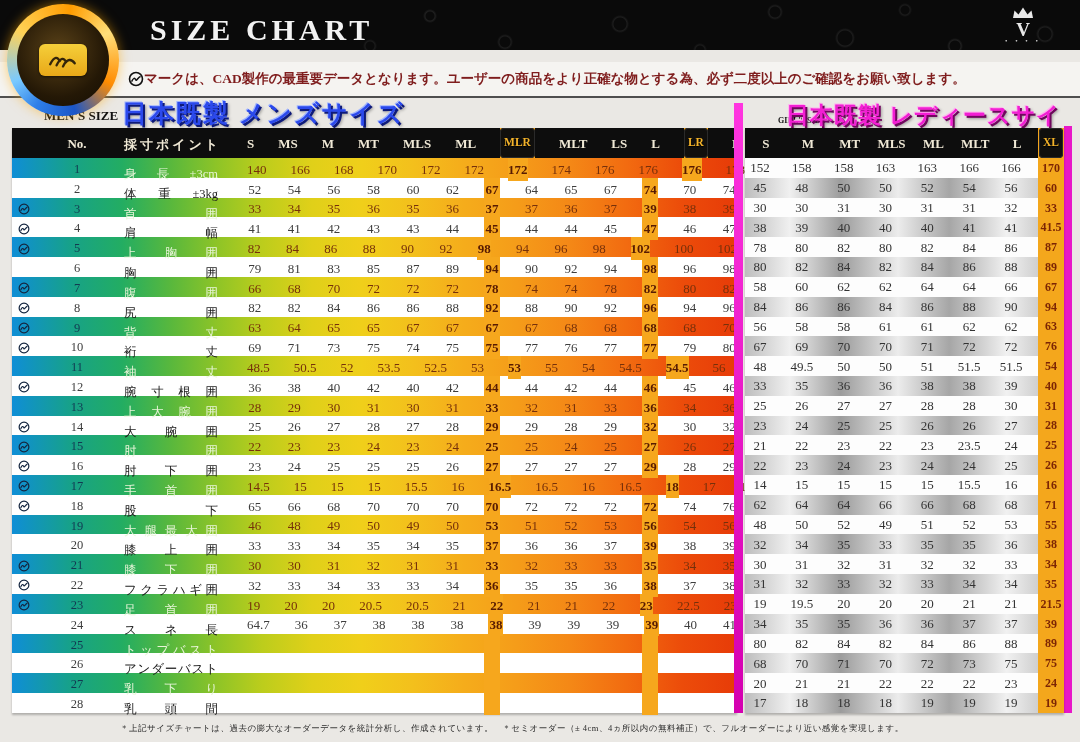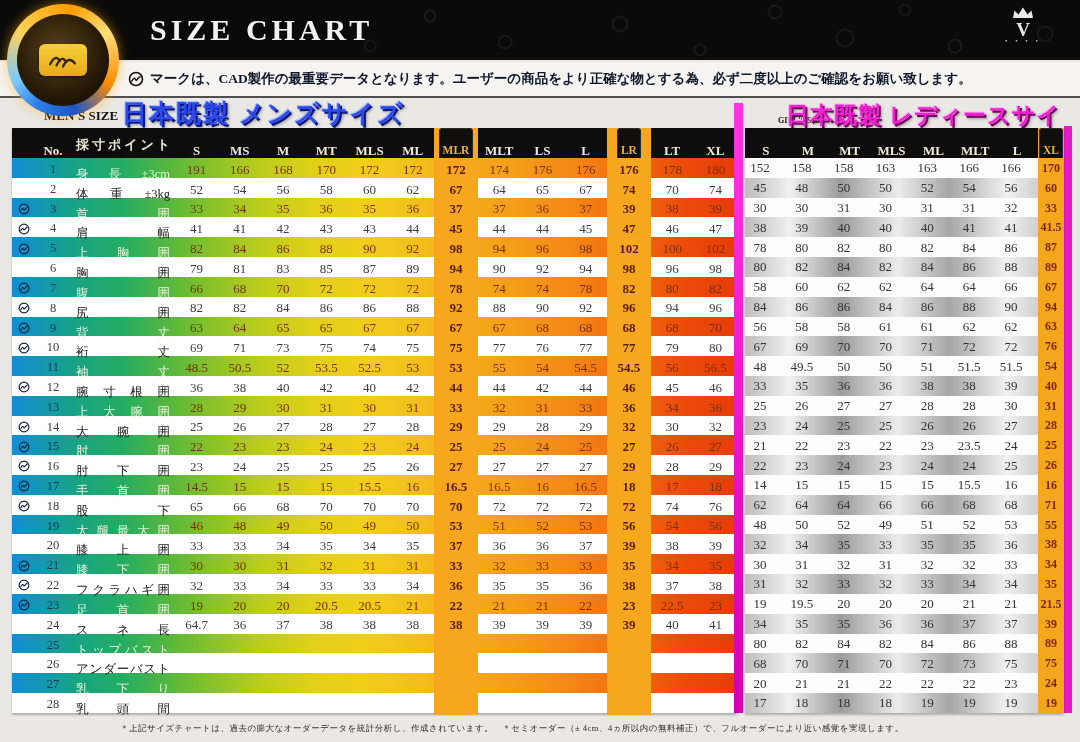--- a/index.html
+++ b/index.html
@@ -1,19 +1,19 @@
 <!DOCTYPE html>
 <html><head>
 <meta charset="utf-8">
 <style>
   html,body{margin:0;padding:0;}
   .page{position:relative;width:1080px;height:742px;background:#eae8e4;overflow:hidden;
         font-family:"Liberation Serif",serif;}
   
-  .topbar{position:absolute;left:0;top:0;width:1080px;height:60px;background-color:#0a0a0a;
+  .topbar{position:absolute;left:0;top:0;width:1080px;height:50px;background-color:#0a0a0a;
     background-image:
       radial-gradient(circle at 430px 16px, transparent 4px, rgba(255,255,255,.09) 5px, transparent 7px),
       radial-gradient(circle at 505px 42px, transparent 5px, rgba(255,255,255,.08) 6px, transparent 8px),
       radial-gradient(circle at 620px 24px, transparent 6px, rgba(255,255,255,.08) 7px, transparent 9px),
       radial-gradient(circle at 700px 50px, transparent 4px, rgba(255,255,255,.07) 5px, transparent 7px),
       radial-gradient(circle at 775px 12px, transparent 5px, rgba(255,255,255,.08) 6px, transparent 8px),
       radial-gradient(circle at 845px 38px, transparent 7px, rgba(255,255,255,.08) 8px, transparent 10px),
       radial-gradient(circle at 905px 10px, transparent 4px, rgba(255,255,255,.07) 5px, transparent 7px),
       radial-gradient(circle at 955px 46px, transparent 5px, rgba(255,255,255,.09) 6px, transparent 8px),
       radial-gradient(circle at 1045px 34px, transparent 6px, rgba(255,255,255,.08) 7px, transparent 9px),
@@ -29,58 +29,58 @@
   .logo .ring{position:absolute;left:4px;top:4px;width:112px;height:112px;border-radius:50%;
     background:conic-gradient(from 210deg,#2e7fe8,#79c9ff 10%,#ffd257 26%,#ff9c00 44%,#ffdf7a 58%,
                #ff8c00 74%,#1b56c8 88%,#2e7fe8);box-shadow:0 0 12px rgba(255,170,0,.55);}
   .logo .core{position:absolute;left:14px;top:14px;width:92px;height:92px;border-radius:50%;
     background:radial-gradient(circle at 45% 40%,#5a4218,#241806 62%,#130d03);}
   .logo .badge{position:absolute;left:36px;top:44px;width:48px;height:32px;border-radius:6px;
     background:linear-gradient(#f5cf3a,#e8a818);display:flex;align-items:center;justify-content:center;
     box-shadow:0 1px 3px rgba(0,0,0,.6);}
   
   .notice{position:absolute;left:0;top:62px;width:1080px;height:36px;background:#f5f4f1;
-    border-bottom:2px solid #4f4f4f;display:flex;align-items:center;gap:6px;
-    padding-left:128px;box-sizing:border-box;font:bold 13.5px "Liberation Serif",serif;color:#0f172a;}
+    border-bottom:2px solid #4f4f4f;display:flex;align-items:center;
+    padding-left:128px;box-sizing:border-box;font:bold 13.5px "Liberation Serif",serif;color:#7f1d1d;}
   .nmark{display:inline-flex;color:#111;}
   
   .menslabel{position:absolute;left:44px;top:108px;font:bold 13px "Liberation Serif",serif;color:#111;}
   .menstitle{position:absolute;left:122px;top:97px;font:800 25px "Liberation Sans",sans-serif;
     color:#2b49ec;letter-spacing:2px;
     text-shadow:2px 2px 0 #0e1a7a,-1px -1px 0 #9fb4ff,3px 3px 3px rgba(0,0,0,.35);text-align:center;}
   .girlslabel{position:absolute;left:778px;top:116px;font:bold 8px "Liberation Serif",serif;color:#111;}
   .girlstitle{position:absolute;left:786px;top:100px;font:800 23px "Liberation Sans",sans-serif;
     color:#f21fd3;letter-spacing:1px;
     text-shadow:2px 2px 0 #70075e,-1px -1px 0 #ffb0ef,3px 3px 3px rgba(0,0,0,.35);}
   
   .div-left{position:absolute;left:734px;top:103px;width:9px;height:610px;z-index:4;
     background:linear-gradient(180deg,#ff35e0,#d400b0);}
   .div-right{position:absolute;left:1064px;top:126px;width:8px;height:587px;background:#e818c8;}
   
   .mens-table{position:absolute;left:12px;top:128px;width:725px;box-shadow:0 2px 2px rgba(0,0,0,.25);}
-  .m-header,.m-row{display:grid;grid-template-columns:23px 36px 104px repeat(13,1fr);align-items:stretch;}
+  .m-header,.m-row{display:grid;grid-template-columns:23px 36px 104px repeat(13,1fr);align-items:stretch;gap:24px;}
   .m-header{height:30px;background:#0d0d0d;}
   .m-row{height:19.82px;background:#fff;}
   .m-row.colored{background:linear-gradient(90deg,#0f8ed6 0,#17a287 60px,#23ad62 110px,#5ab83c 160px,
     #8ec427 205px,#bccd1c 250px,#e0d019 300px,#f0cf1a 350px,#f3c01c 400px,#f5ad1b 450px,
     #f59c19 505px,#f48716 560px,#f26b10 615px,#ec4c0a 670px,#e73b08 725px);}
   .m-cell{display:flex;align-items:center;justify-content:center;height:100%;
     font:13px "Liberation Serif",serif;color:#3d3d3d;line-height:1;}
   .m-cell.no{font-size:12.5px;}
   .m-cell.lab{display:block;text-align:justify;text-align-last:justify;
     padding:10px 5px 0 5px;box-sizing:border-box;font-size:12.5px;color:#1c1c1c;}
   .colored .m-cell{color:#76300a;}
   .colored .m-cell.no{color:#123a52;}
   .colored .m-cell.lab{color:#e8f5d8;}
   .m-cell.hl{background:#f6a71d;font-weight:bold;color:#571b02;}
   .m-cell.icon{color:#14253f;}
   .m-cell.h{color:#f0e9d6;font-weight:bold;font-size:13px;background:transparent;}
   .m-cell.h.lab,.g-cell.h.lab{color:#f0e9d6;}
   .hlh{background:#f6a71d !important;}
-  .hlb{background:#100f0d;border-radius:4px;padding:17px 4px;color:#f3b32a;font-weight:bold;
+  .hlb{background:#100f0d;border-radius:4px;padding:9px 4px;color:#f3b32a;font-weight:bold;
     font-size:11.5px;text-shadow:0 1px 1px #000;box-shadow:inset 0 0 0 1px #2a2a2a;}
   
   .girls-table{position:absolute;left:745px;top:128px;width:319px;box-shadow:0 2px 2px rgba(0,0,0,.25);}
   .g-header,.g-row{display:grid;grid-template-columns:repeat(7,1fr) 26px;align-items:stretch;}
   .g-header{height:30px;background:#0d0d0d;}
   .g-row{height:19.82px;background:#fdfdfd;gap:12px;}
   .g-row.silver{background:linear-gradient(90deg,#bdbdbd,#f0f0f0 14%,#9c9c9c 30%,#ececec 48%,
     #a6a6a6 64%,#f1f1f1 82%,#b3b3b3);}
   .g-cell{display:flex;align-items:center;justify-content:center;height:100%;
     font:13px "Liberation Serif",serif;color:#333;line-height:1;}
@@ -155,21 +155,21 @@
           <span class="hlb">LR</span>
         </div>
         <div class="m-cell h">LT</div>
         <div class="m-cell h">XL</div>
       </div>
     <div>
         <div class="m-row colored">
           <div class="m-cell icon"></div>
           <div class="m-cell no">1</div>
           <div class="m-cell lab">身長±3cm</div>
-          <div class="m-cell val">191</div>
+          <div class="m-cell val">140</div>
           <div class="m-cell val">166</div>
           <div class="m-cell val">168</div>
           <div class="m-cell val">170</div>
           <div class="m-cell val">172</div>
           <div class="m-cell val">172</div>
           <div class="m-cell val hl">172</div>
           <div class="m-cell val">174</div>
           <div class="m-cell val">176</div>
           <div class="m-cell val">176</div>
           <div class="m-cell val hl">176</div>

